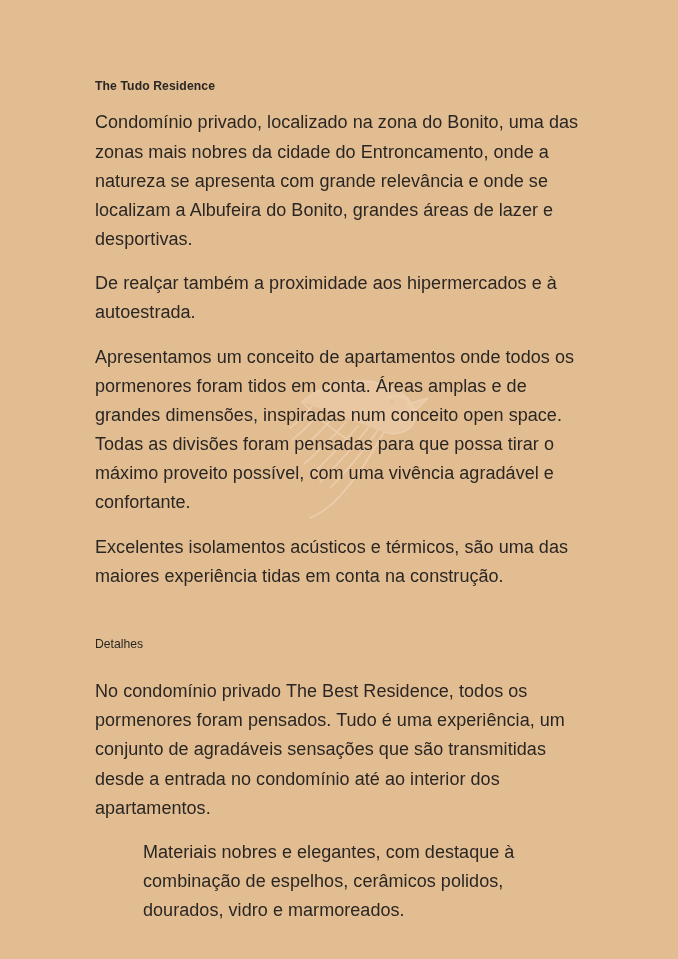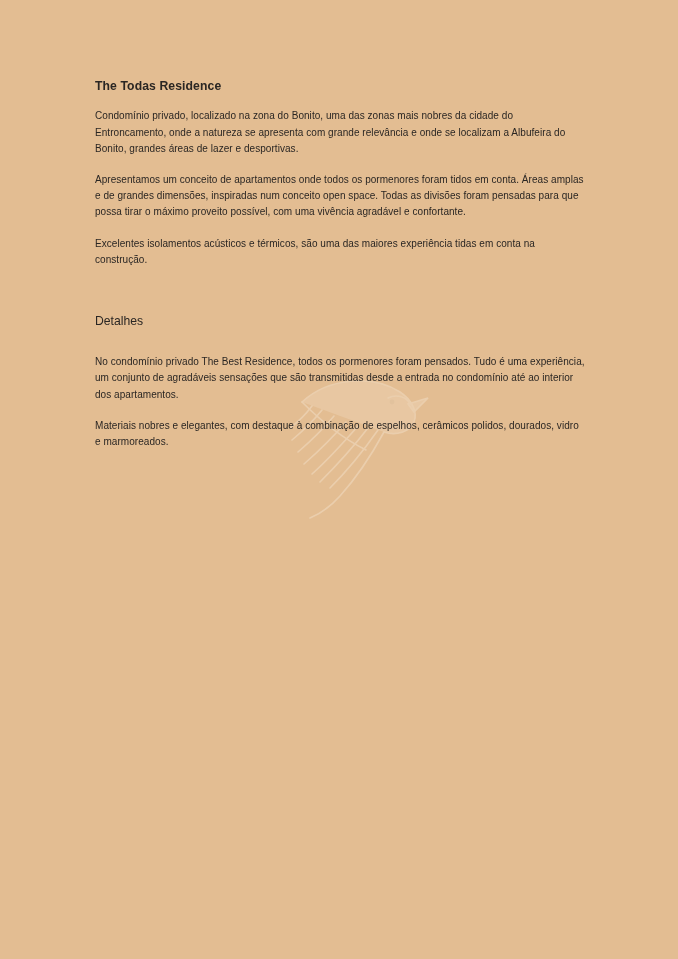--- a/index.html
+++ b/index.html
@@ -35,34 +35,35 @@
     width: 490px;
   }
   .doc-title {
     font-size: 12.2px;
     font-weight: bold;
     line-height: 1.35;
     margin: 0 0 14px 0;
     letter-spacing: 0.1px;
   }
   p.para {
-    font-size: 10px;
+    font-size: 18px;
     line-height: 1.62;
     margin: 0 0 15px 0;
     text-align: left;
     letter-spacing: 0.05px;
   }
   .section-heading {
     font-size: 12.2px;
     line-height: 1.5;
     margin: 44px 0 24px 0;
     font-weight: normal;
   }
   p.para:last-child {
     margin-bottom: 0;
+    margin-left: 48px;
   }
 </style>
 </head>
 <body>
 
 <div class="page">
 
   <svg class="watermark" viewBox="0 0 152 172" aria-hidden="true">
     <g fill="none" stroke="#fbf2e6" stroke-width="1.6" stroke-linecap="round">
       <path d="M14 44 C40 20, 84 16, 112 34 C124 42, 130 54, 126 64 C122 74, 108 78, 96 74" fill="#fdf6ec" fill-opacity="0.55"></path>
@@ -76,23 +77,24 @@
       <path d="M58 64 C46 78, 32 92, 16 106"></path>
       <path d="M46 58 C36 70, 24 82, 10 94"></path>
       <path d="M34 52 C26 62, 16 72, 4 82"></path>
       <path d="M24 48 C18 56, 10 64, 2 70"></path>
       <path d="M14 44 C30 60, 54 80, 78 92"></path>
     </g>
   </svg>
 
   <div class="content">
 
-    <h1 class="doc-title">The Todas Residence</h1>
+    <h1 class="doc-title">The Tudo Residence</h1>
 
     <p class="para">Condomínio privado, localizado na zona do Bonito, uma das zonas mais nobres da cidade do Entroncamento, onde a natureza se apresenta com grande relevância e onde se localizam a Albufeira do Bonito, grandes áreas de lazer e desportivas.</p>
+    <p class="para">De realçar também a proximidade aos hipermercados e à autoestrada.</p>
     <p class="para">Apresentamos um conceito de apartamentos onde todos os pormenores foram tidos em conta. Áreas amplas e de grandes dimensões, inspiradas num conceito open space. Todas as divisões foram pensadas para que possa tirar o máximo proveito possível, com uma vivência agradável e confortante.</p>
     <p class="para">Excelentes isolamentos acústicos e térmicos, são uma das maiores experiência tidas em conta na construção.</p>
 
     <h2 class="section-heading">Detalhes</h2>
 
     <p class="para">No condomínio privado The Best Residence, todos os pormenores foram pensados. Tudo é uma experiência, um conjunto de agradáveis sensações que são transmitidas desde a entrada no condomínio até ao interior dos apartamentos.</p>
     <p class="para">Materiais nobres e elegantes, com destaque à combinação de espelhos, cerâmicos polidos, dourados, vidro e marmoreados.</p>
 
   </div>
 </div>

